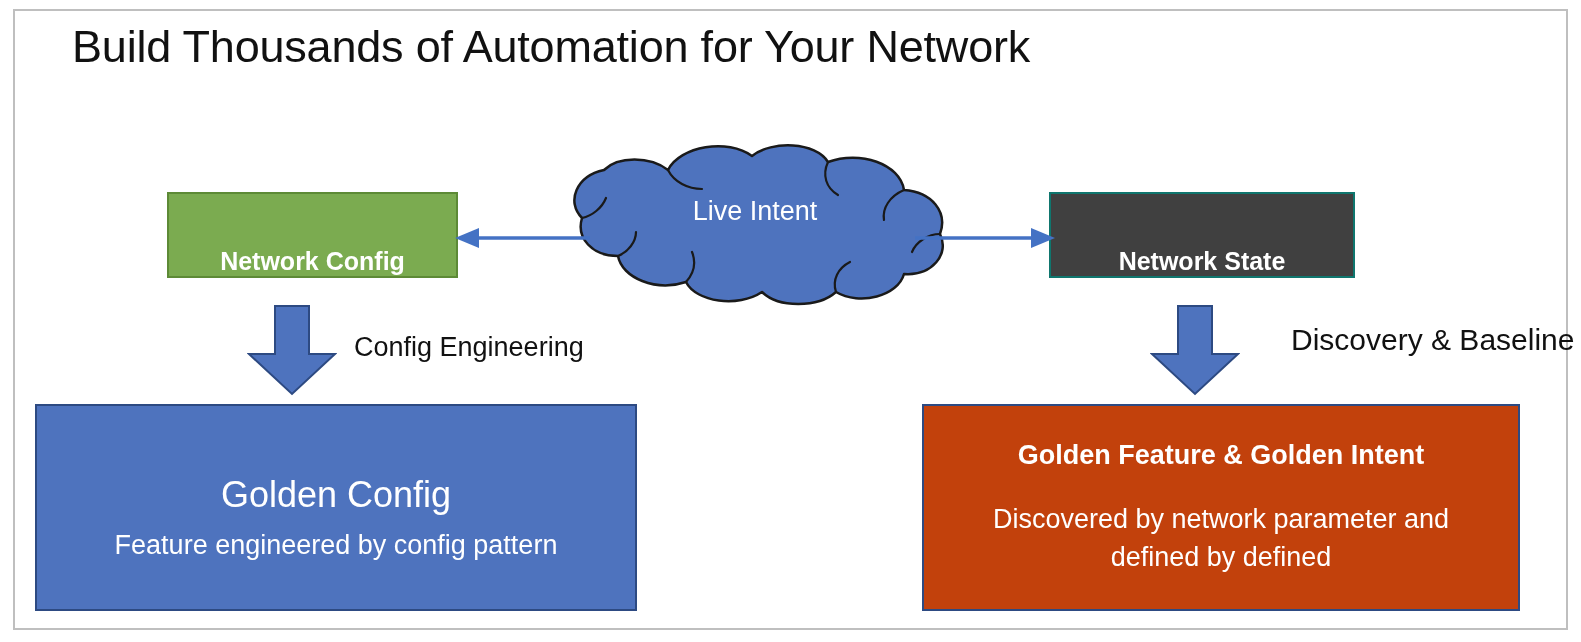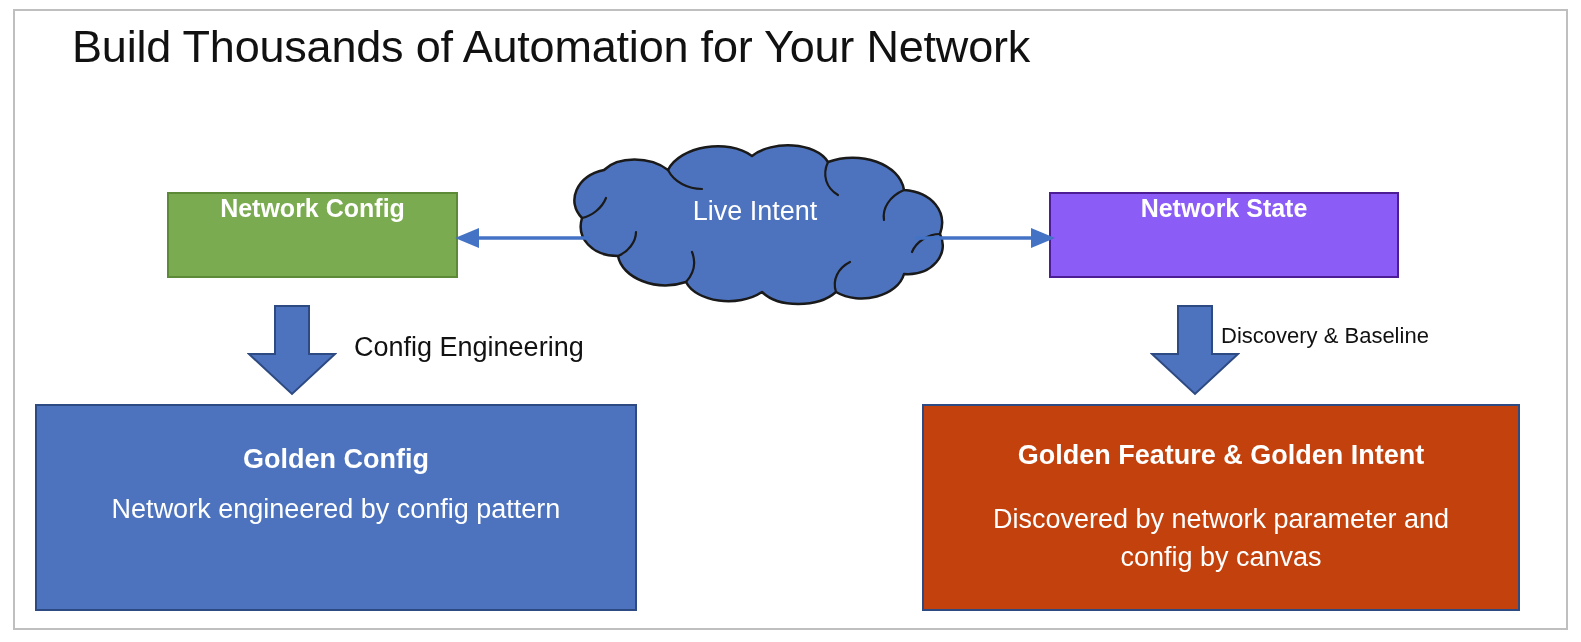--- a/index.html
+++ b/index.html
@@ -42,65 +42,66 @@
     letter-spacing: -0.2px;
     white-space: nowrap;
     margin-left: 48px;
   }
   .box {
     position: absolute;
     box-sizing: border-box;
     display: flex;
     flex-direction: column;
     align-items: center;
-    justify-content: flex-start;
+    justify-content: flex-end;
     text-align: center;
     color: #ffffff;
   }
   
   #box-network-config {
     left: 167px;
     top: 192px;
     width: 291px;
     height: 86px;
     background: #7BAB50;
     border: 2px solid #5d8a36;
   }
   #box-network-config .box-title {
     font-size: 25px;
     font-weight: bold;
   }
   
   #box-network-state {
     left: 1049px;
     top: 192px;
-    width: 350px;
+    width: 306px;
     height: 86px;
-    background: #8b5cf6;
-    border: 2px solid #4c1d95;
+    background: #404040;
+    border: 2px solid #0f766e;
   }
   #box-network-state .box-title {
     font-size: 25px;
     font-weight: bold;
   }
   
   #box-golden-config {
     left: 35px;
     top: 404px;
     width: 602px;
     height: 207px;
     background: #4E73BE;
     border: 2px solid #2d4a82;
     justify-content: flex-start;
     padding-top: 34px;
   }
   #box-golden-config .box-title {
-    font-size: 27px;
-    font-weight: bold;
-    line-height: 38px;
+    font-size: 36px;
+    font-weight: normal;
+    line-height: 38px;
+    margin-top: 36px;
   }
   #box-golden-config .box-sub {
     font-size: 27px;
     font-weight: 400;
     line-height: 38px;
     margin-top: 12px;
   }
   
   #box-golden-feature {
     left: 922px;
@@ -160,23 +161,23 @@
     color: #111111;
     font-weight: 400;
     white-space: nowrap;
   }
   #label-reverse-engineering {
     left: 354px;
     top: 332px;
     font-size: 27px;
   }
   #label-discovery-baseline {
-    left: 1221px;
+    left: 1291px;
     top: 323px;
-    font-size: 22px;
+    font-size: 30px;
   }
 </style>
 </head>
 <body>
 
 <div id="slide">
 
   <div id="frame"></div>
 
   <div id="title">Build Thousands of Automation for Your Network</div>
@@ -244,24 +245,24 @@
 
   <div class="block-arrow" id="arrow-discovery">
     <svg width="90" height="92" viewBox="0 0 90 92" xmlns="http://www.w3.org/2000/svg">
       <polygon points="28,2 62,2 62,50 88,50 45,90 2,50 28,50" fill="#4E73BE" stroke="#2d4a82" stroke-width="2"></polygon>
     </svg>
   </div>
   <div class="arrow-label" id="label-discovery-baseline">Discovery &amp; Baseline</div>
 
   <div class="box" id="box-golden-config">
     <div class="box-title">Golden Config</div>
-    <div class="box-sub">Network engineered by config pattern</div>
+    <div class="box-sub">Feature engineered by config pattern</div>
   </div>
 
   <div class="box" id="box-golden-feature">
     <div class="box-title">Golden Feature &amp; Golden Intent</div>
     <div class="box-sub">
       <div>Discovered by network parameter and</div>
-      <div>config by canvas</div>
+      <div>defined by defined</div>
     </div>
   </div>
 
 </div>
 
 </body></html>

